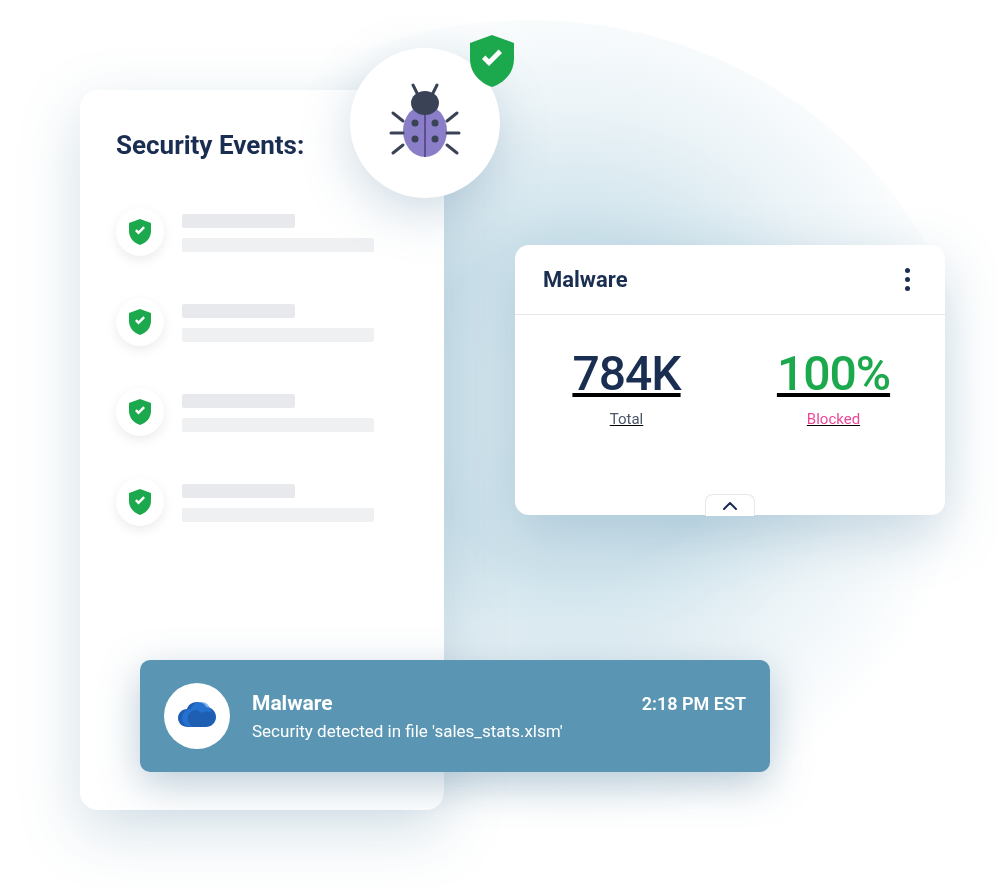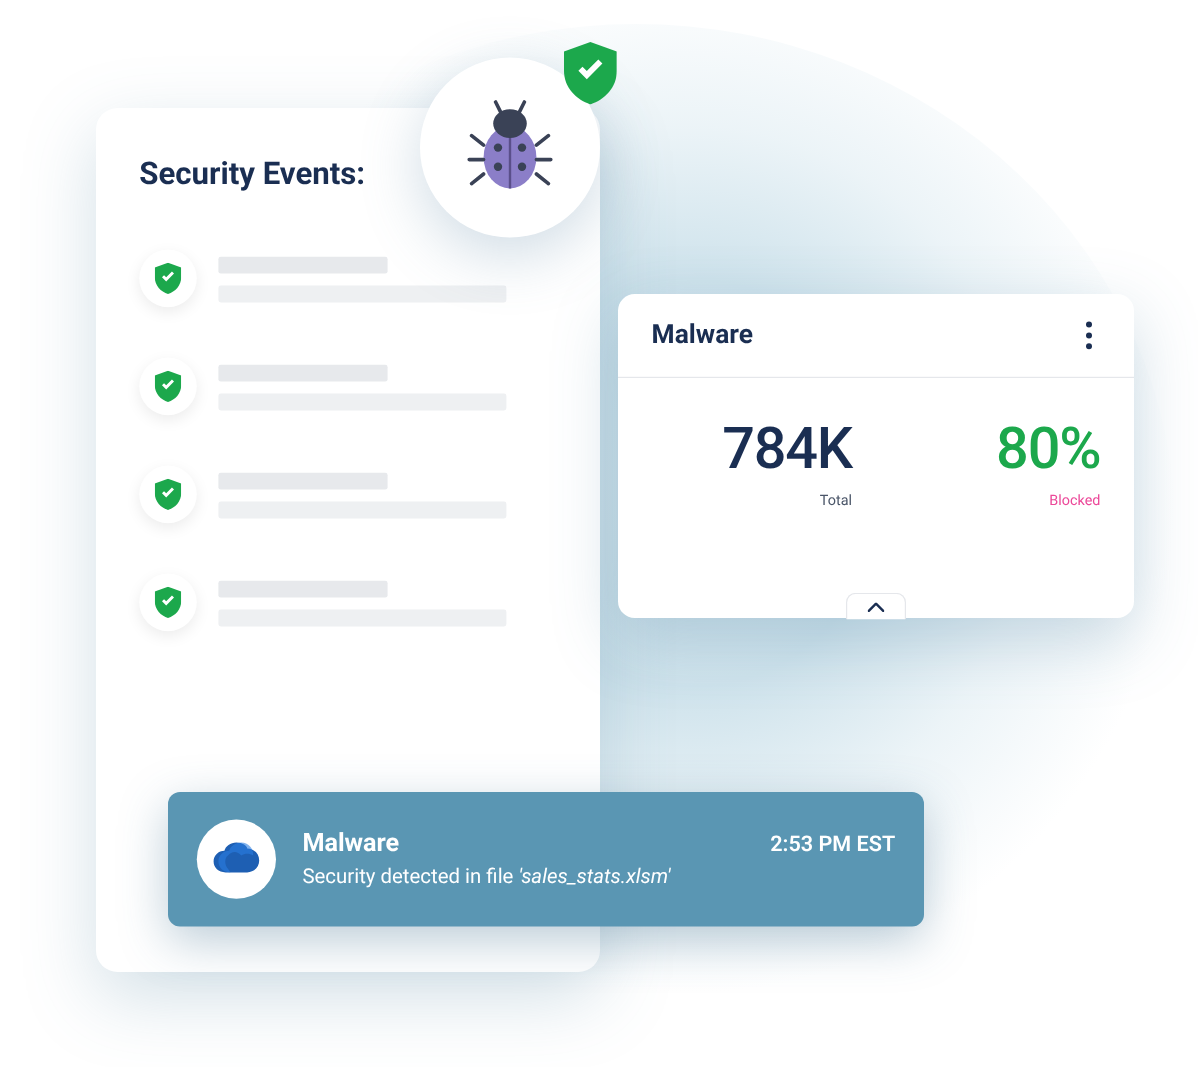--- a/index.html
+++ b/index.html
@@ -22,21 +22,21 @@
       left: 80px;
       top: 20px;
       background: radial-gradient(ellipse 45% 50% at 55% 45%, #d9e9f0 0%, #cfe3ec 40%, rgba(207,227,236,0.4) 70%, rgba(207,227,236,0) 100%);
       border-radius: 50%;
       z-index: 0;
     }
     .events-card {
       position: absolute;
       left: 80px;
       top: 90px;
-      width: 420px;
+      width: 364px;
       height: 720px;
       background: #fff;
       border-radius: 18px;
       box-shadow: 0 20px 60px rgba(80, 130, 160, 0.25);
       padding: 40px 36px;
       z-index: 2;
     }
     .events-title {
       font-size: 26px;
       font-weight: 700;
@@ -134,32 +134,33 @@
       border-radius: 50%;
       background: #1a2e52;
     }
     .malware-stats {
       display: flex;
       padding: 30px 28px 20px;
       gap: 40px;
     }
     .stat {
       flex: 1;
-      text-align: right;
+      text-align: center;
+      text-decoration: underline;
     }
     .stat-value {
       font-size: 48px;
       font-weight: 500;
       margin-bottom: 8px;
       letter-spacing: -1px;
     }
     .stat-value.navy { color: #1a2e52; }
     .stat-value.green { color: #1ca84c; }
     .stat-label {
-      font-size: 12px;
+      font-size: 15px;
       color: #4a5568;
     }
     .stat-label.green { color: #ec4899; }
     .expand-tab {
       position: absolute;
       bottom: -1px;
       left: 50%;
       transform: translateX(-50%);
       width: 50px;
       height: 22px;
@@ -213,21 +214,20 @@
     }
     .alert-time {
       font-size: 18px;
       font-weight: 600;
     }
     .alert-desc {
       font-size: 17px;
       font-weight: 400;
     }
     .alert-file {
-      font-style: italic;
     }
   </style>
 </head>
 <body>
 
 <div class="bg-blob"></div>
 
 <div class="events-card">
   <h2 class="events-title">Security Events:</h2>
 
@@ -313,40 +313,40 @@
         <span></span>
         <span></span>
     </div>
   </div>
   <div class="malware-stats">
     <div class="stat">
       <div class="stat-value navy">784K</div>
       <div class="stat-label">Total</div>
     </div>
     <div class="stat">
-      <div class="stat-value green">80%</div>
+      <div class="stat-value green">100%</div>
       <div class="stat-label green">Blocked</div>
     </div>
   </div>
   <div class="expand-tab">
     <svg width="14" height="8" viewBox="0 0 14 8">
         <path d="M1 7 L7 1 L13 7" stroke="#1a2e52" stroke-width="2" fill="none" stroke-linecap="round" stroke-linejoin="round"></path>
       </svg>
   </div>
 </div>
 
 <div class="alert-banner">
   <div class="alert-icon-circle">
     <svg width="42" height="30" viewBox="0 0 42 30">
       <path fill="#1e5fb3" d="M30 6 C35 6 40 10 40 16 C40 22 35 26 30 26 L12 26 C6 26 2 22 2 17 C2 12 6 8 11 8 C12 4 16 1 21 1 C26 1 30 4 30 6 Z"></path>
       <path fill="#2a7de1" d="M16 26 C10 26 6 22 6 17 C6 12 10 8 15 8 C16 4 20 1 25 1 C31 1 35 6 35 11 L35 12 C32 10 28 10 25 12 C22 8 17 8 14 12 C11 14 11 20 14 23 Z" opacity="0.6"></path>
     </svg>
   </div>
   <div class="alert-content">
     <div class="alert-top">
       <span class="alert-title">Malware</span>
-      <span class="alert-time">2:53 PM EST</span>
+      <span class="alert-time">2:18 PM EST</span>
     </div>
     <div class="alert-desc">
       <span>Security detected in file </span><span class="alert-file">'sales_stats.xlsm'</span>
     </div>
   </div>
 </div>
 
 </body></html>

